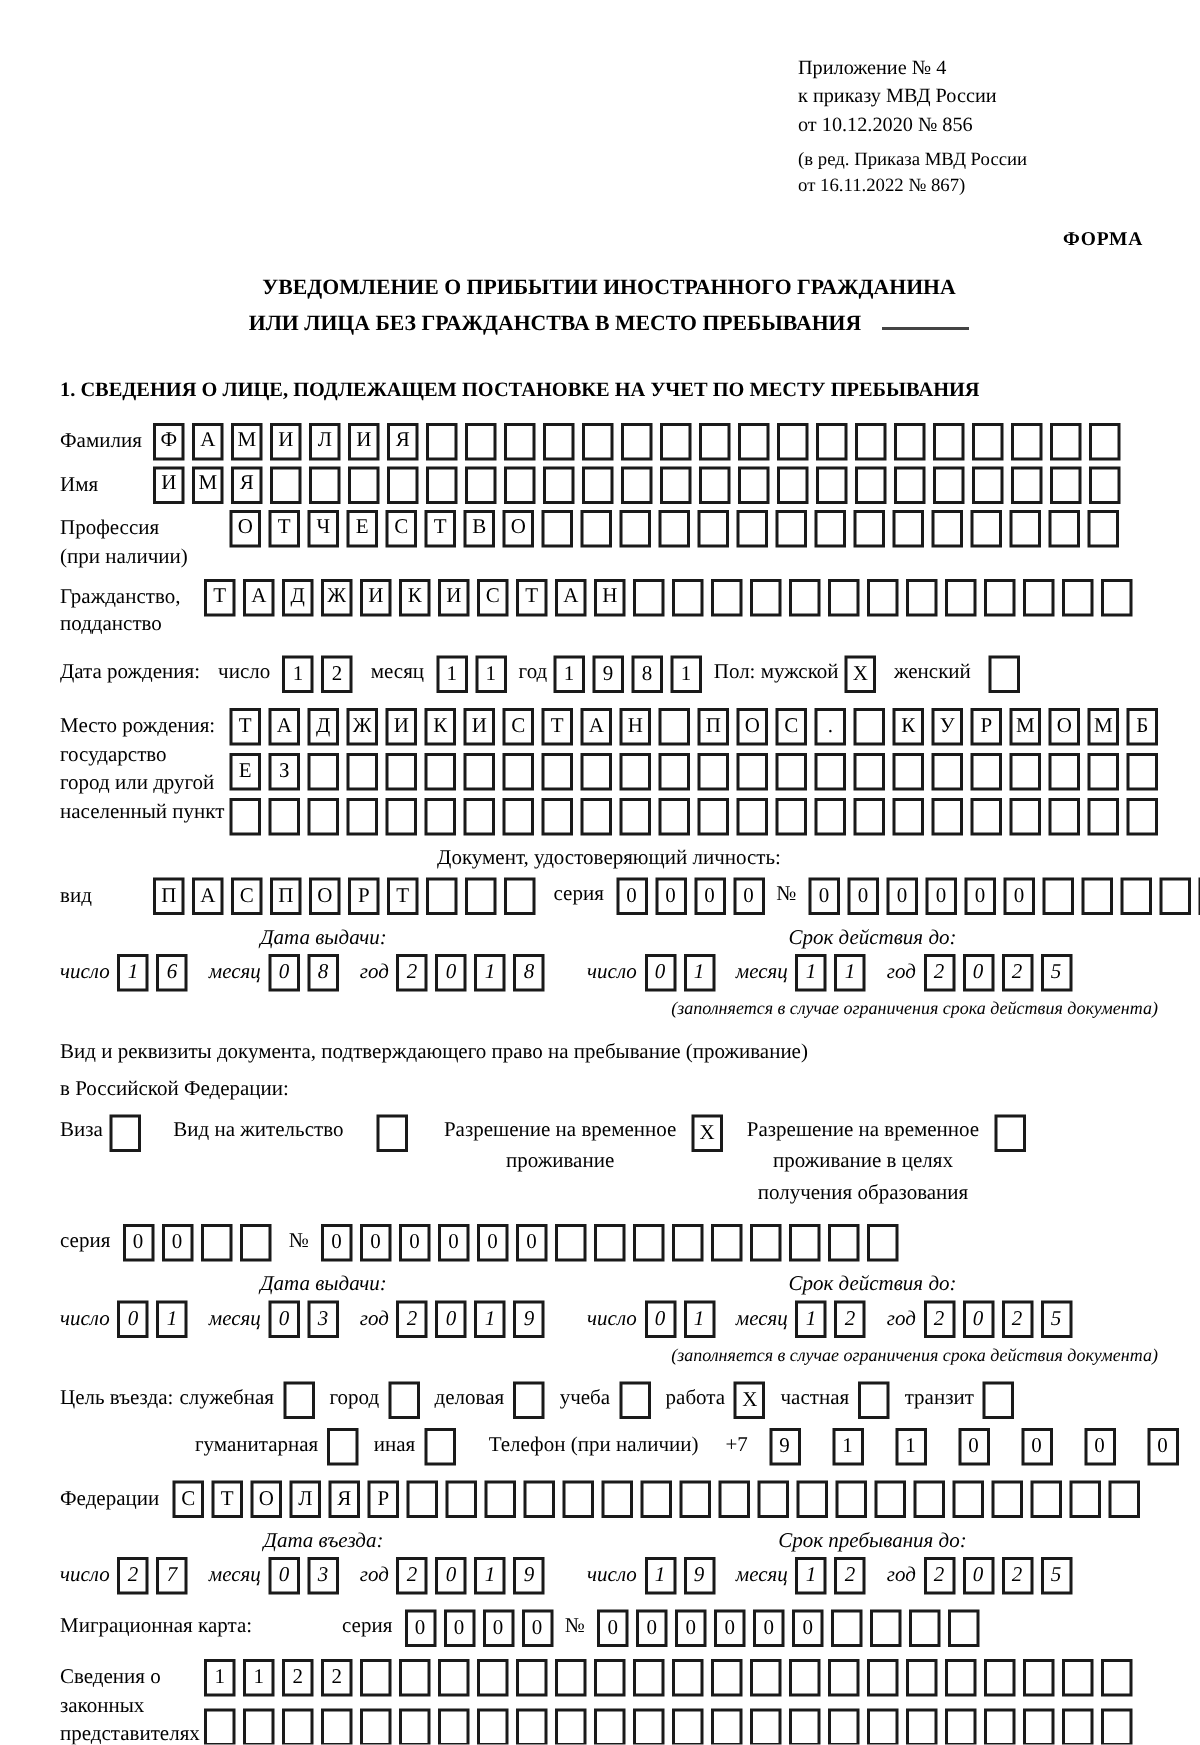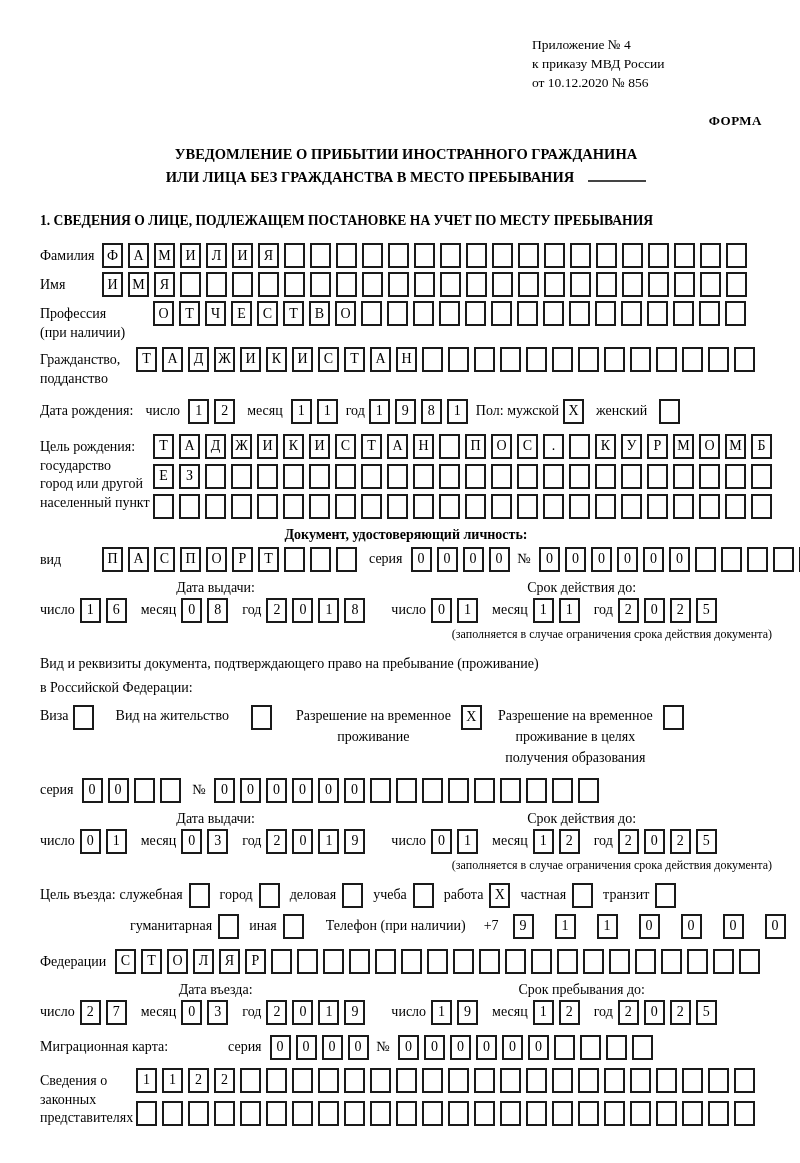--- a/index.html
+++ b/index.html
@@ -29,24 +29,24 @@
     font-size:14px; line-height:1; background:#fff;
   }
   .row { display:flex; align-items:flex-start; margin-top:4px; }
   .flabel { flex:0 0 auto; padding-top:4px; line-height:1.35; }
   .w62 { width:62px; } .w75 { width:75px; } .w96 { width:96px; } .w113 { width:113px; }
   .mt10 { margin-top:10px; } .mt14 { margin-top:14px; }
 
   .inline-label { padding-top:4px; white-space:nowrap; }
   .gap4 { margin-left:4px; } .gap8 { margin-left:8px; } .gap12 { margin-left:12px; } .gap18 { margin-left:18px; }
 
-  .center-bold { text-align:center; font-weight:bold; margin-top:8px; font-size:14px; }
+  .center-bold { text-align:center; font-weight:normal; margin-top:8px; font-size:14px; }
 
   
-  .dates-row { display:flex; margin-top:8px; }
+  .dates-row { display:flex; margin-top:8px;font-style:italic; }
   .date-col { }
   .date-col.left { width:48%; padding-left:0; }
   .date-col.right { width:52%; }
   .date-heading { text-align:center; margin-bottom:2px; }
   .date-line { display:flex; align-items:center; }
   .date-line .lab { margin-right:5px; white-space:nowrap; }
   .date-line .lab.after { margin-left:14px; }
   .date-note { font-size:12px; text-align:right; margin-top:4px; }
 
   .para { margin-top:10px; line-height:1.75; font-size:14px; }
@@ -64,20 +64,24 @@
 </style>
 </head>
 <body>
 
 <div class="page">
 
   <div class="hdr-block">
     <div>Приложение № 4</div>
     <div>к приказу МВД России</div>
     <div>от 10.12.2020 № 856</div>
+    <div class="hdr-sub">
+      <div>(в ред. Приказа МВД России</div>
+      <div>от 16.11.2022 № 867)</div>
+    </div>
   </div>
   <div class="forma">ФОРМА</div>
 
   <div class="title">
     <div>УВЕДОМЛЕНИЕ О ПРИБЫТИИ ИНОСТРАННОГО ГРАЖДАНИНА</div>
     <div>
       <span>ИЛИ ЛИЦА БЕЗ ГРАЖДАНСТВА В МЕСТО ПРЕБЫВАНИЯ</span><span class="blank-line"></span>
     </div>
   </div>
 
@@ -230,21 +234,21 @@
         <span class="cbox">1</span>
       </div>
     <span class="inline-label gap8">Пол: мужской</span>
     <span class="cbox gap4">X</span>
     <span class="inline-label gap12">женский</span>
     <span class="cbox gap12"></span>
   </div>
 
   <div class="row mt10">
     <div class="flabel w113">
-      <div>Цель рождения:</div>
+      <div>Место рождения:</div>
       <div>государство</div>
       <div>город или другой</div>
       <div>населенный пункт</div>
     </div>
     <div>
       <div class="boxes" style="margin-bottom:5px">
           <span class="cbox">Т</span>
           <span class="cbox">А</span>
           <span class="cbox">Д</span>
           <span class="cbox">Ж</span>

